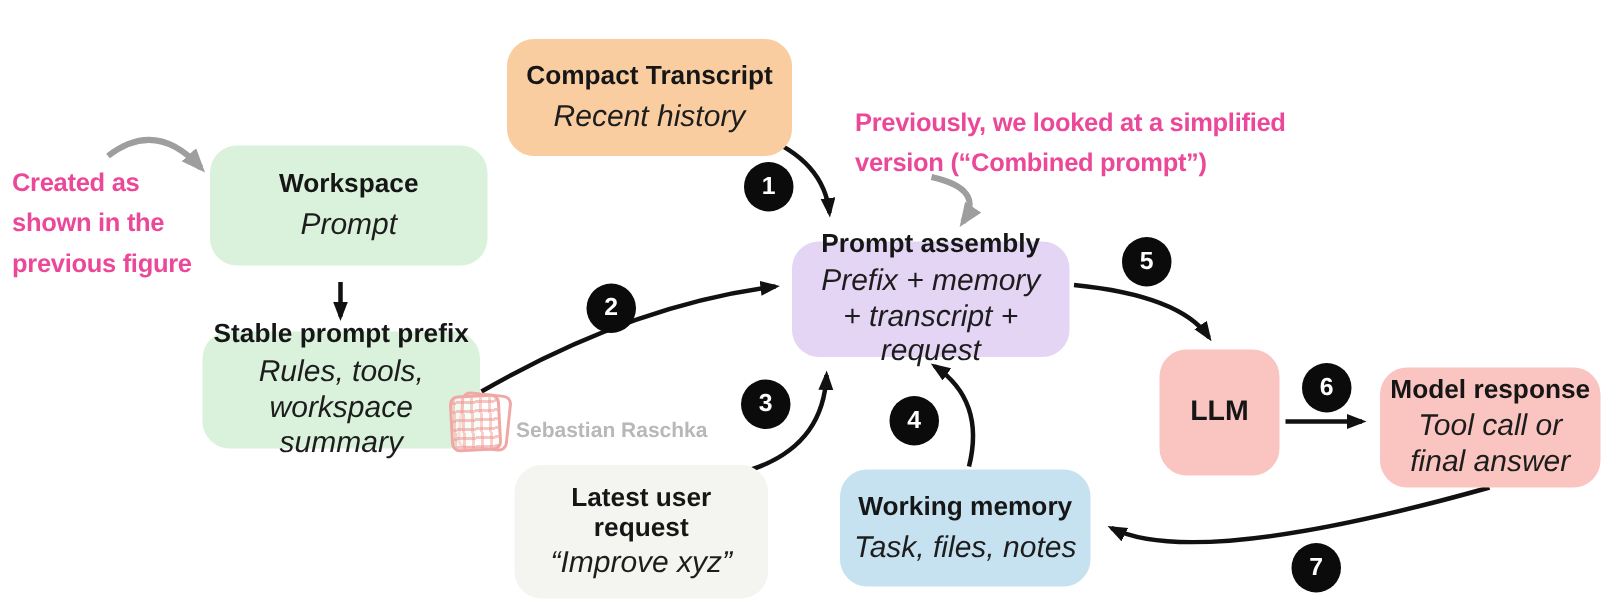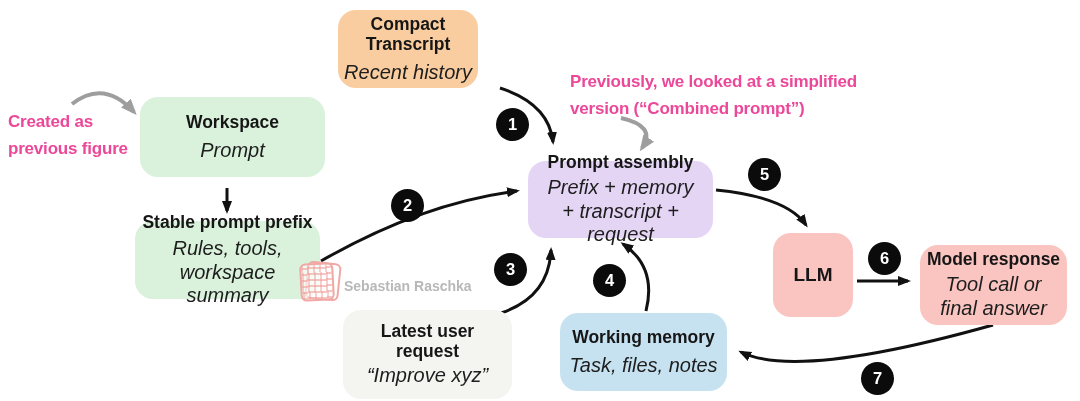--- a/index.html
+++ b/index.html
@@ -17,21 +17,21 @@
   .box-title{font-weight:bold;font-size:17.5px;color:#161616;line-height:1.15;}
   .box-sub{font-style:italic;font-size:20px;color:#1d1d1d;margin-top:7px;line-height:1.18;}
   .green{background:#daf2dc;}
   .orange{background:#f9cda0;}
   .purple{background:#e4d5f5;}
   .blue{background:#c6e2f1;}
   .pink{background:#fac4c0;}
   .lightgray{background:#f4f4f1;}
 
   .workspace{left:140px;top:97px;width:185px;height:80px;}
-  .compact{left:338px;top:10px;width:140px;height:78px;}
+  .compact{left:338px;top:26px;width:190px;height:78px;}
   .stable{left:135px;top:221px;width:185px;height:78px;}
   .stable .box-sub{max-width:172px;margin-top:5px;}
   .latest{left:343px;top:310px;width:169px;height:89px;}
   .latest .box-title{max-width:122px;}
   .latest .box-sub{margin-top:3px;}
   .prompt{left:528px;top:161px;width:185px;height:77px;}
   .prompt .box-sub{max-width:152px;margin-top:4px;}
   .working{left:560px;top:313px;width:167px;height:78px;}
   .llm{left:773px;top:233px;width:80px;height:84px;}
   .llm .box-title{font-size:19px;}
@@ -138,20 +138,21 @@
 <div class="badge b1">1</div>
 <div class="badge b2">2</div>
 <div class="badge b3">3</div>
 <div class="badge b4">4</div>
 <div class="badge b5">5</div>
 <div class="badge b6">6</div>
 <div class="badge b7">7</div>
 
 <div class="note note-left">
   <div>Created as</div>
+  <div>shown in the</div>
   <div>previous figure</div>
 </div>
 
 <div class="note note-right">
   <div>Previously, we looked at a simplified</div>
   <div>version (“Combined prompt”)</div>
 </div>
 
 <div class="watermark">
   <div class="stamp">

